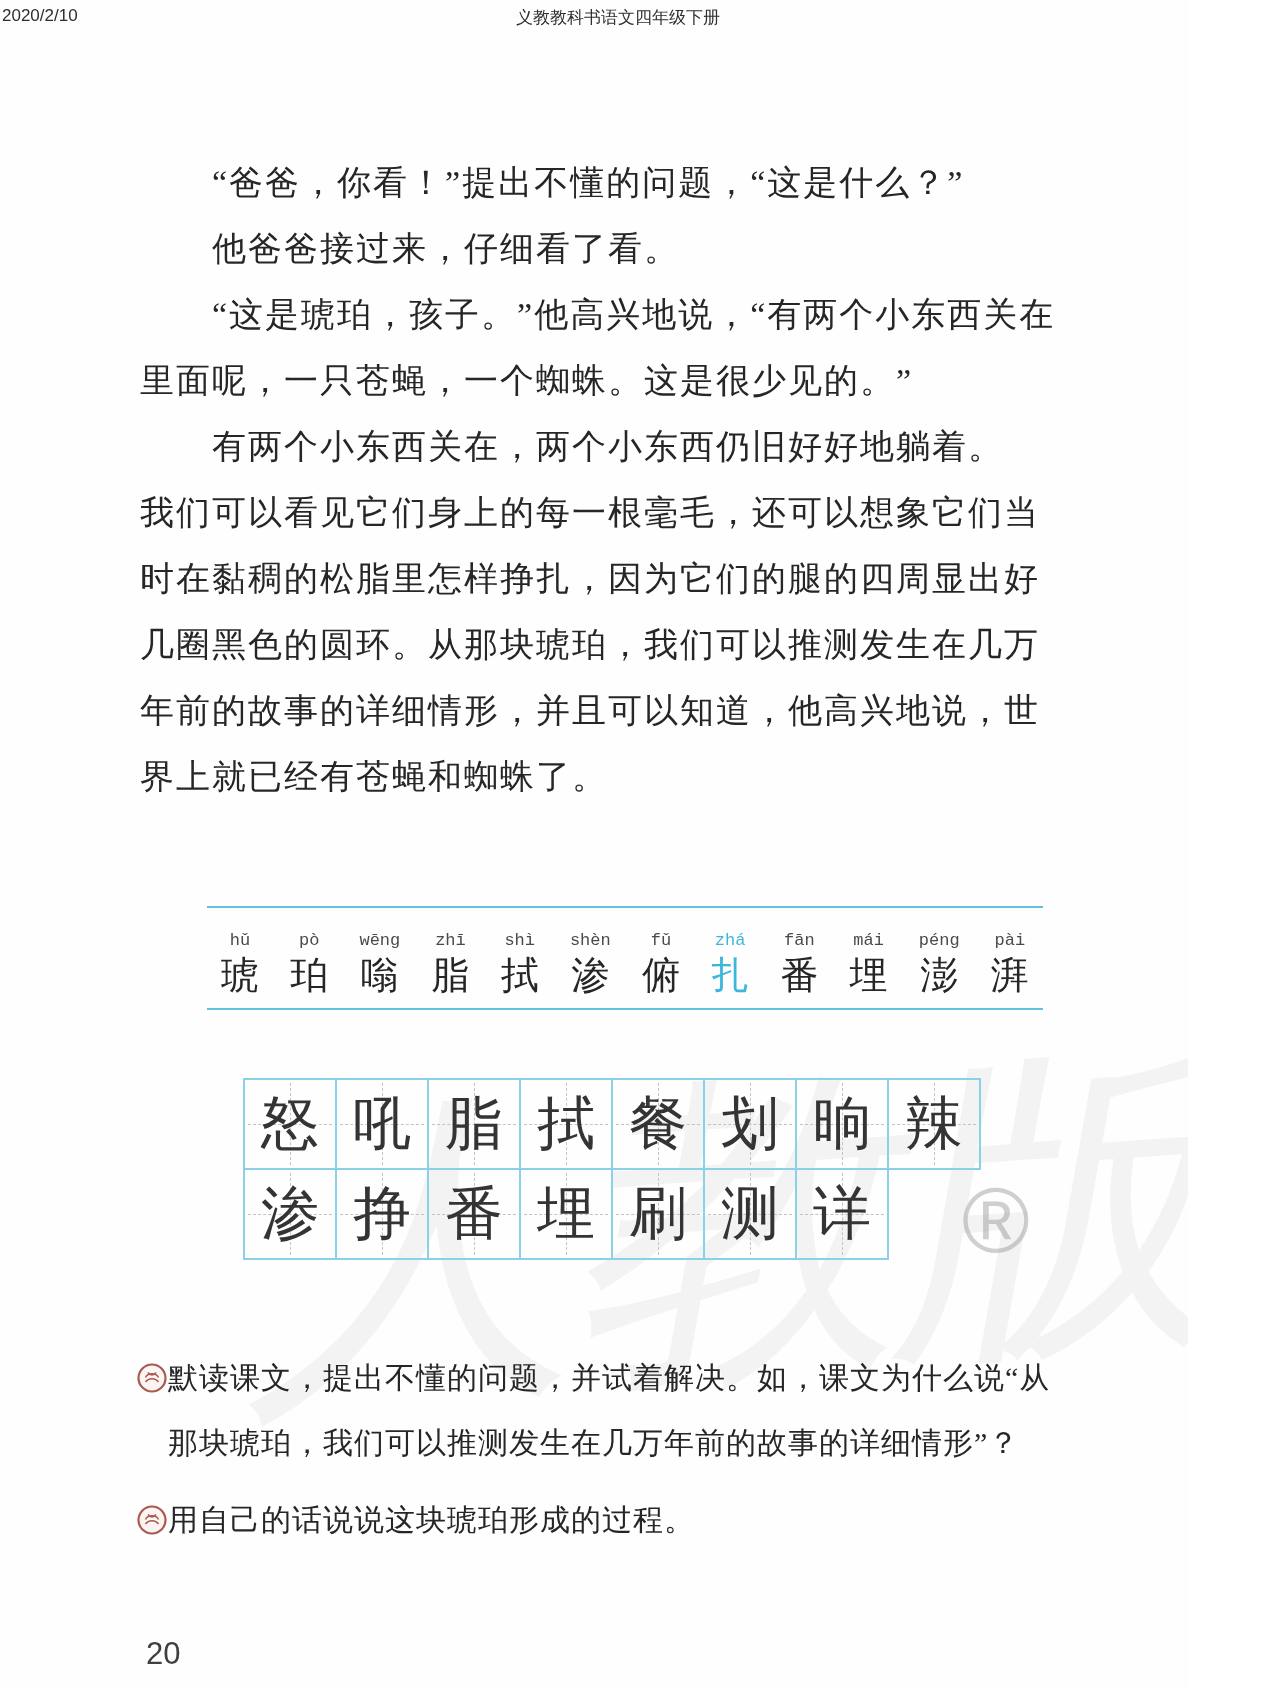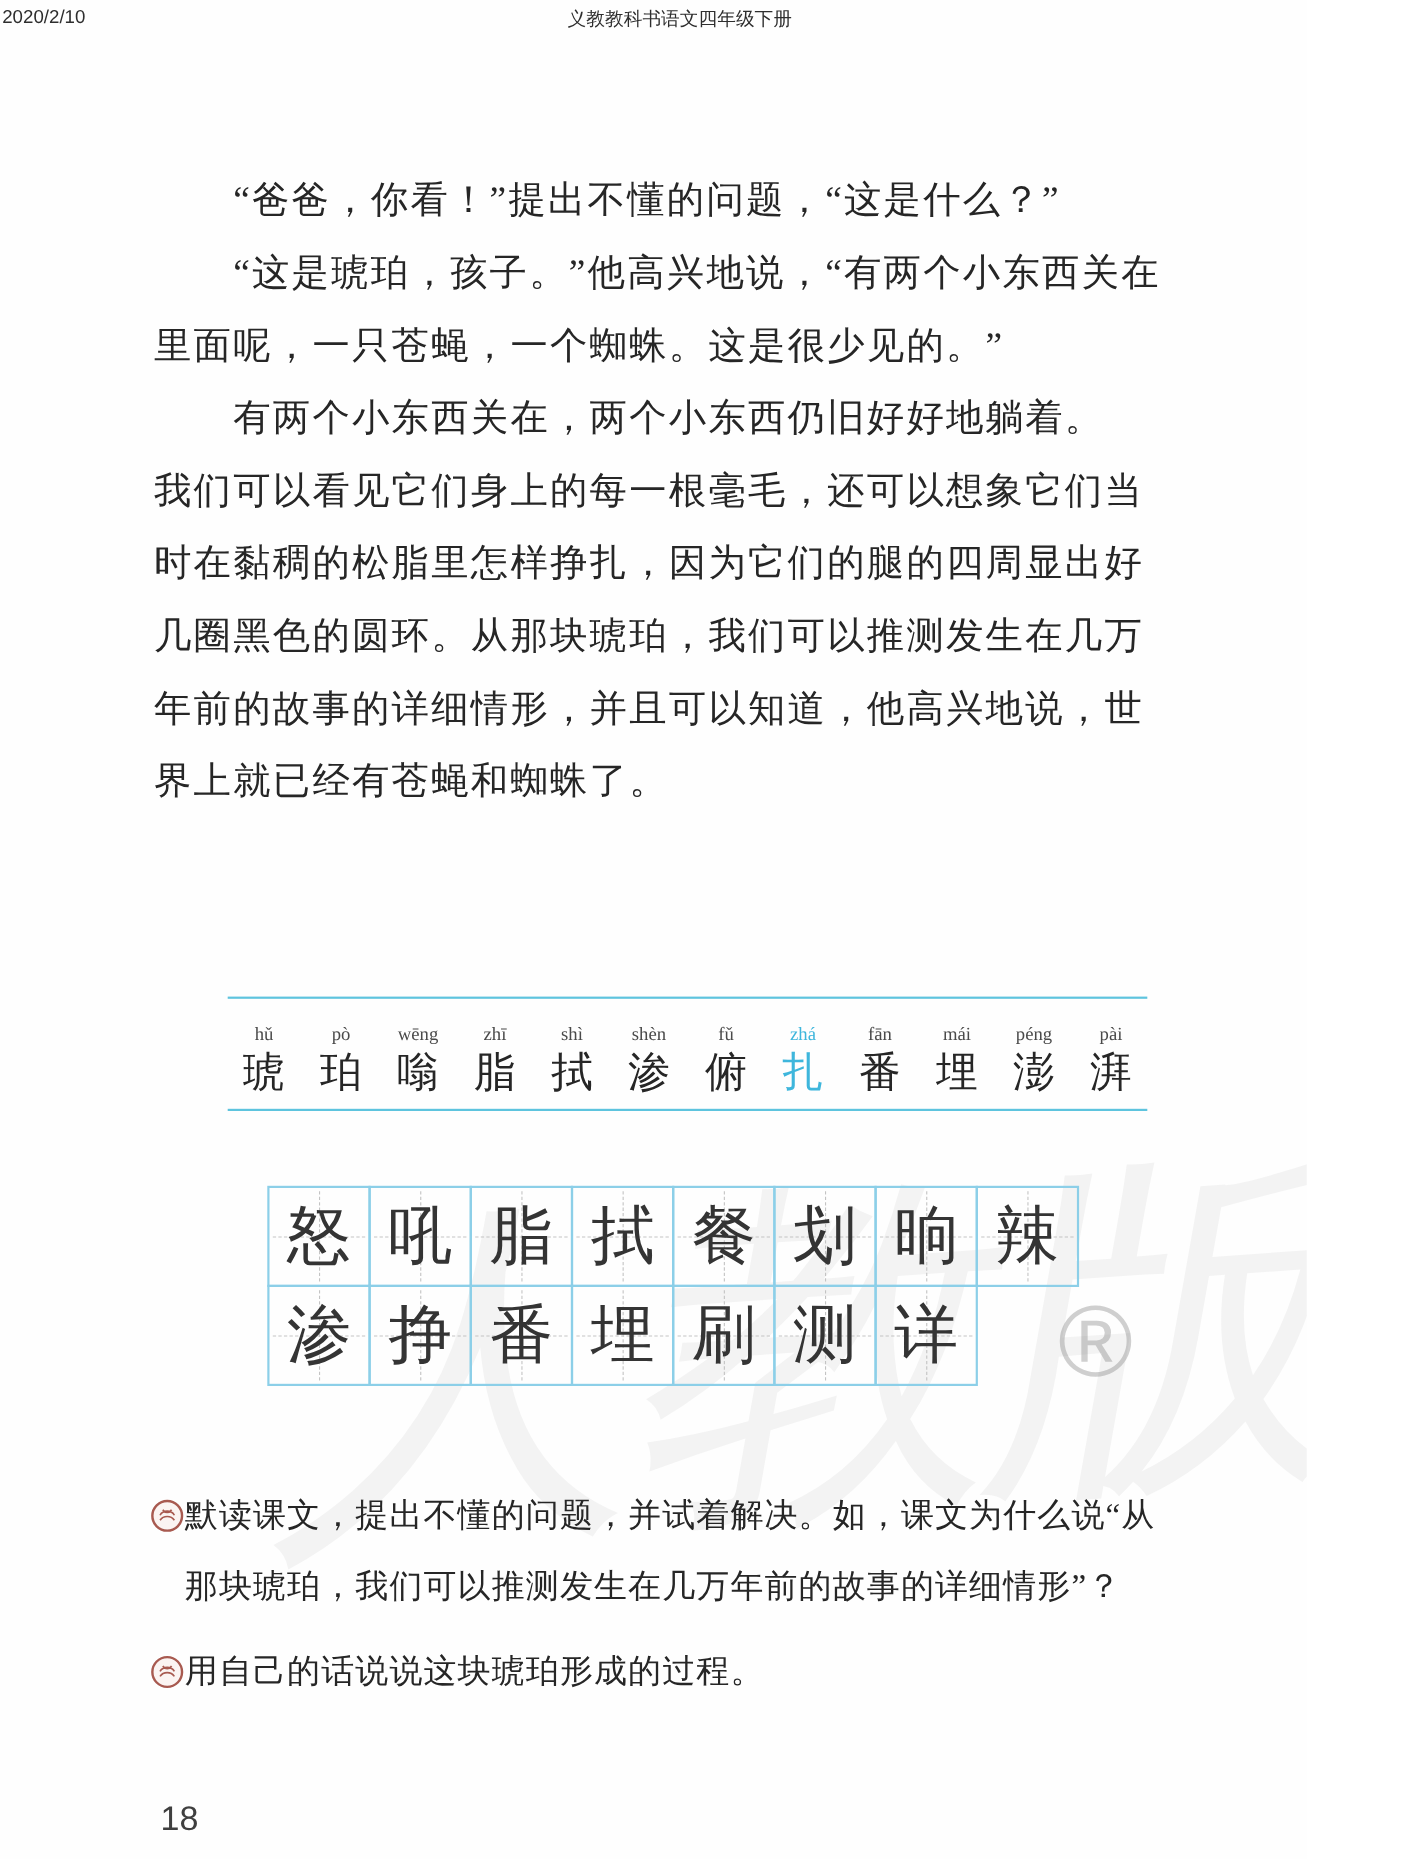--- a/index.html
+++ b/index.html
@@ -51,21 +51,21 @@
     border-bottom: 2px solid #5ec4de;
     display: flex;
     justify-content: space-between;
     align-items: flex-end;
     padding: 8px 14px 10px 14px;
     z-index: 1;
     background: transparent;
   }
   .pw { text-align: center; }
   .pw .py {
-    font-family: Liberation Serif, serif;
+    font-family: Liberation Mono, monospace;
     font-size: 17px;
     color: #4a4a4a;
     margin-bottom: 2px;
   }
   .pw .ch {
     font-size: 38px;
     line-height: 46px;
     color: #262626;
   }
   .pw.hl .py, .pw.hl .ch { color: var(--accent, #3eb6dc); }
@@ -155,20 +155,21 @@
 
 <div class="page">
 
   <header class="print-header">
     <span class="print-date">2020/2/10</span>
     <span class="print-title">义教教科书语文四年级下册</span>
   </header>
 
   <div class="body-text" id="body-text">
       <div class="tline indent">“爸爸，你看！”提出不懂的问题，“这是什么？”</div>
+      <div class="tline indent">他爸爸接过来，仔细看了看。</div>
       <div class="tline indent">“这是琥珀，孩子。”他高兴地说，“有两个小东西关在</div>
       <div class="tline">里面呢，一只苍蝇，一个蜘蛛。这是很少见的。”</div>
       <div class="tline indent">有两个小东西关在，两个小东西仍旧好好地躺着。</div>
       <div class="tline">我们可以看见它们身上的每一根毫毛，还可以想象它们当</div>
       <div class="tline">时在黏稠的松脂里怎样挣扎，因为它们的腿的四周显出好</div>
       <div class="tline">几圈黑色的圆环。从那块琥珀，我们可以推测发生在几万</div>
       <div class="tline">年前的故事的详细情形，并且可以知道，他高兴地说，世</div>
       <div class="tline">界上就已经有苍蝇和蜘蛛了。</div>
     </div>
 
@@ -294,15 +295,15 @@
   <div class="question q2">
     <svg class="seal" viewBox="0 0 32 32">
       <circle cx="16" cy="16" r="13.5" fill="#fbf4f2" stroke="#a85a50" stroke-width="2.2"></circle>
       <path d="M9.5 15.5c2.5-5 10.5-5 13 0M9.5 20c3-4.5 10-4.5 13 0M12 10.5c2 3.2 6 3.2 8 0" fill="none" stroke="#a85a50" stroke-width="1.5"></path>
     </svg>
     <div class="qtext">
       <div class="qline">用自己的话说说这块琥珀形成的过程。</div>
     </div>
   </div>
 
-  <div class="page-number">18</div>
+  <div class="page-number">20</div>
 
 </div>
 
 </body></html>

